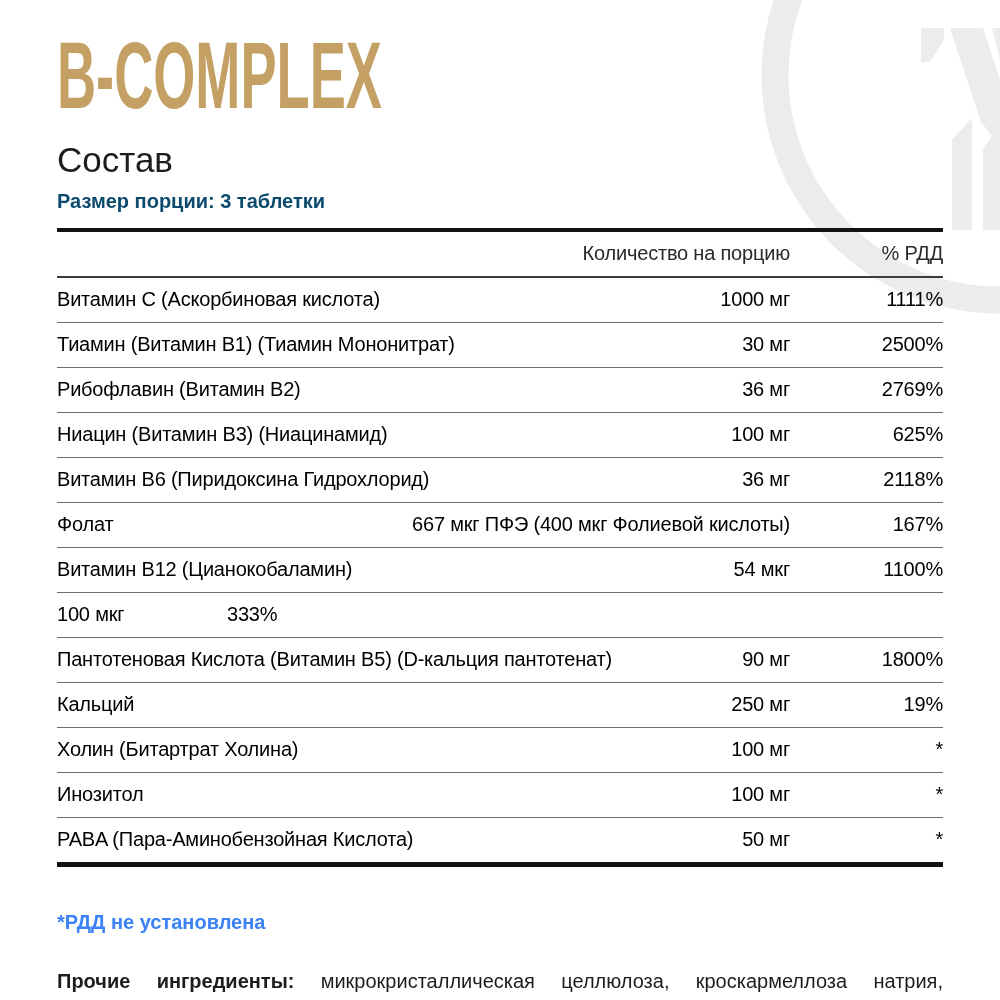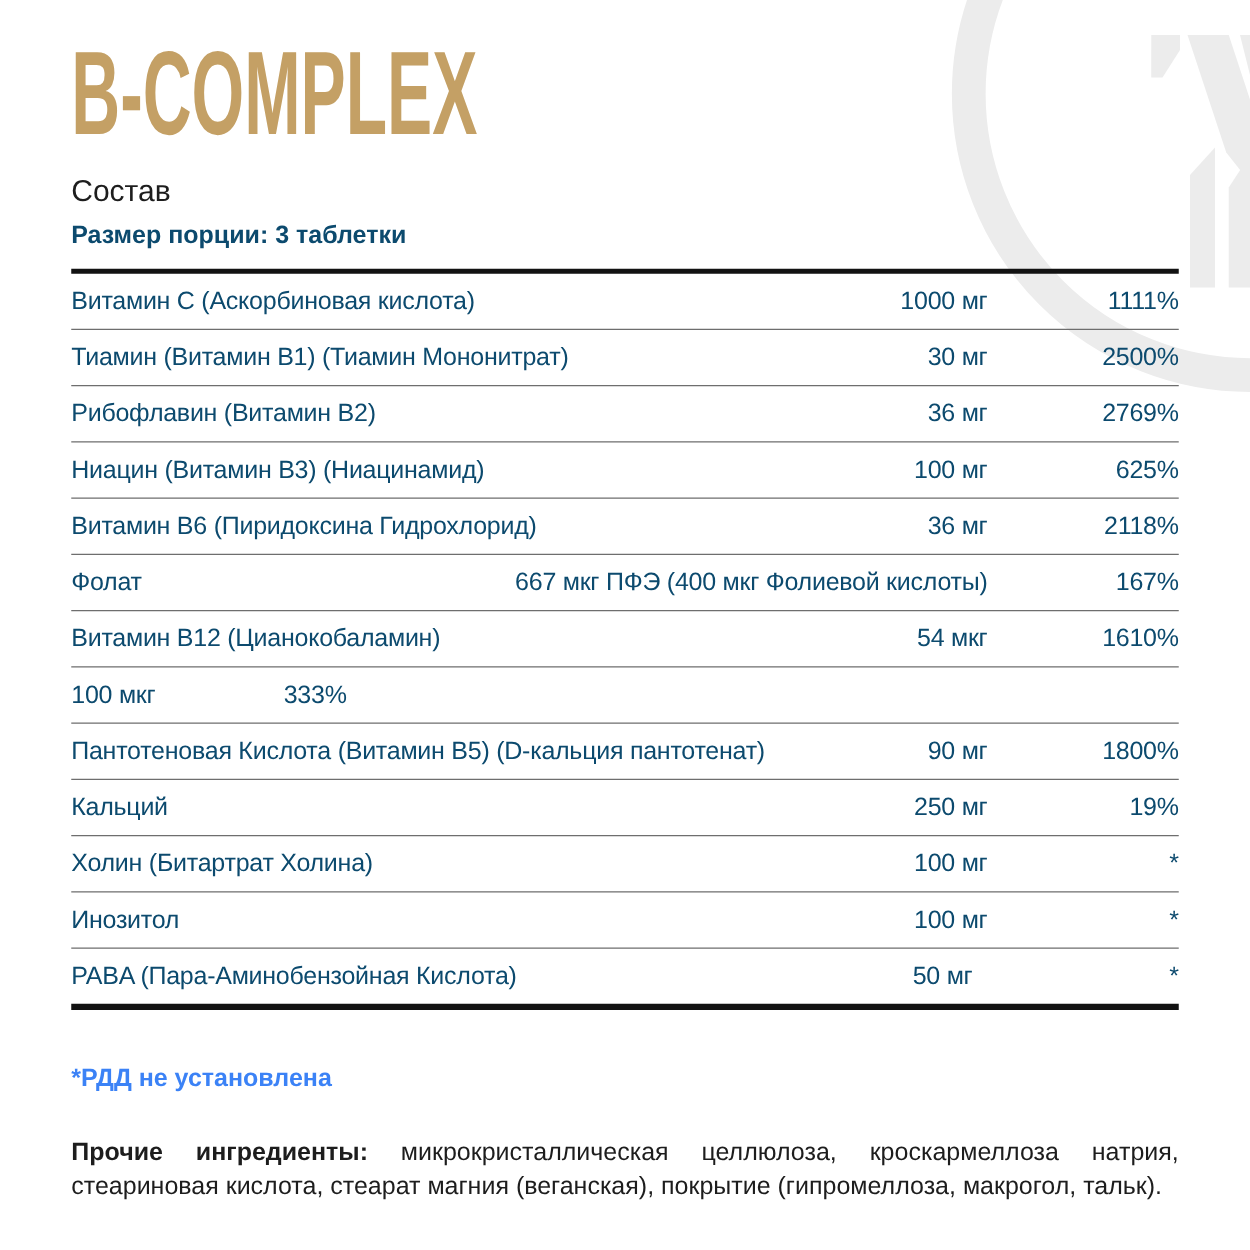--- a/index.html
+++ b/index.html
@@ -23,48 +23,47 @@
     font-size:95px;line-height:1.0;
     font-weight:700;
     color:#c4a065;
     transform:scaleX(0.57);
     transform-origin:left center;
     white-space:nowrap;
     letter-spacing:0px;
   }
   .section-heading{
     margin:18px 0 0 0;
-    font-size:24px;line-height:1.1;
+    font-size:35px;line-height:1.1;
     font-weight:500;
     color:#1d1d1d;
   }
   .serving{
     margin:9px 0 0 0;
     font-size:20px;line-height:1.2;
     font-weight:700;
     color:#0c4a6e;
   }
   .facts-table{
     margin-top:15px;
     border-top:4px solid #121212;
   }
   .t-row{
     display:flex;align-items:center;
     height:44px;
     border-bottom:1.5px solid #6e6e6e;
-    font-size:20px;color:#0c4a6e;
+    font-size:20px;color:#000000;
     letter-spacing:-0.2px;
   }
   .t-row.header{
     border-bottom:2px solid #3c3c3c;
     color:#2a2a2a;
   }
   .t-row:last-child{
     border-bottom:5px solid #121212;
-    gap:12px;
   }
   .c-name{flex:1 1 auto;text-align:left;overflow:hidden;}
   .c-amount{flex:0 0 auto;text-align:right;white-space:nowrap;}
   .c-dv{flex:0 0 153px;width:153px;text-align:right;white-space:nowrap;}
   .footnote{
     margin:44px 0 0 0;
     font-size:20px;font-weight:600;color:#3b82f6;
   }
   .ingredients{
     margin:34px 0 0 0;
@@ -92,20 +91,25 @@
   </svg>
 
   <div class="content">
     <h1 class="title">B-COMPLEX</h1>
 
     <h2 class="section-heading">Состав</h2>
 
     <div class="serving">Размер порции: 3 таблетки</div>
 
     <div class="facts-table">
+      <div class="t-row header">
+        <div class="c-name"></div>
+        <div class="c-amount">Количество на порцию</div>
+        <div class="c-dv">% РДД</div>
+      </div>
       <div id="rows-container">
   <div class="t-row">
     <div class="c-name">Витамин C (Аскорбиновая кислота)</div>
     <div class="c-amount">1000 мг</div>
     <div class="c-dv">1111%</div>
   </div>
 
   <div class="t-row">
     <div class="c-name">Тиамин (Витамин B1) (Тиамин Мононитрат)</div>
     <div class="c-amount">30 мг</div>
@@ -132,21 +136,21 @@
 
   <div class="t-row">
     <div class="c-name">Фолат</div>
     <div class="c-amount">667 мкг ПФЭ (400 мкг Фолиевой кислоты)</div>
     <div class="c-dv">167%</div>
   </div>
 
   <div class="t-row">
     <div class="c-name">Витамин B12 (Цианокобаламин)</div>
     <div class="c-amount">54 мкг</div>
-    <div class="c-dv">1610%</div>
+    <div class="c-dv">1100%</div>
   </div>
 
   <div class="t-row">
     <div class="c-amount">100 мкг</div>
     <div class="c-dv">333%</div>
   </div>
 
   <div class="t-row">
     <div class="c-name">Пантотеновая Кислота (Витамин B5) (D-кальция пантотенат)</div>
     <div class="c-amount">90 мг</div>

